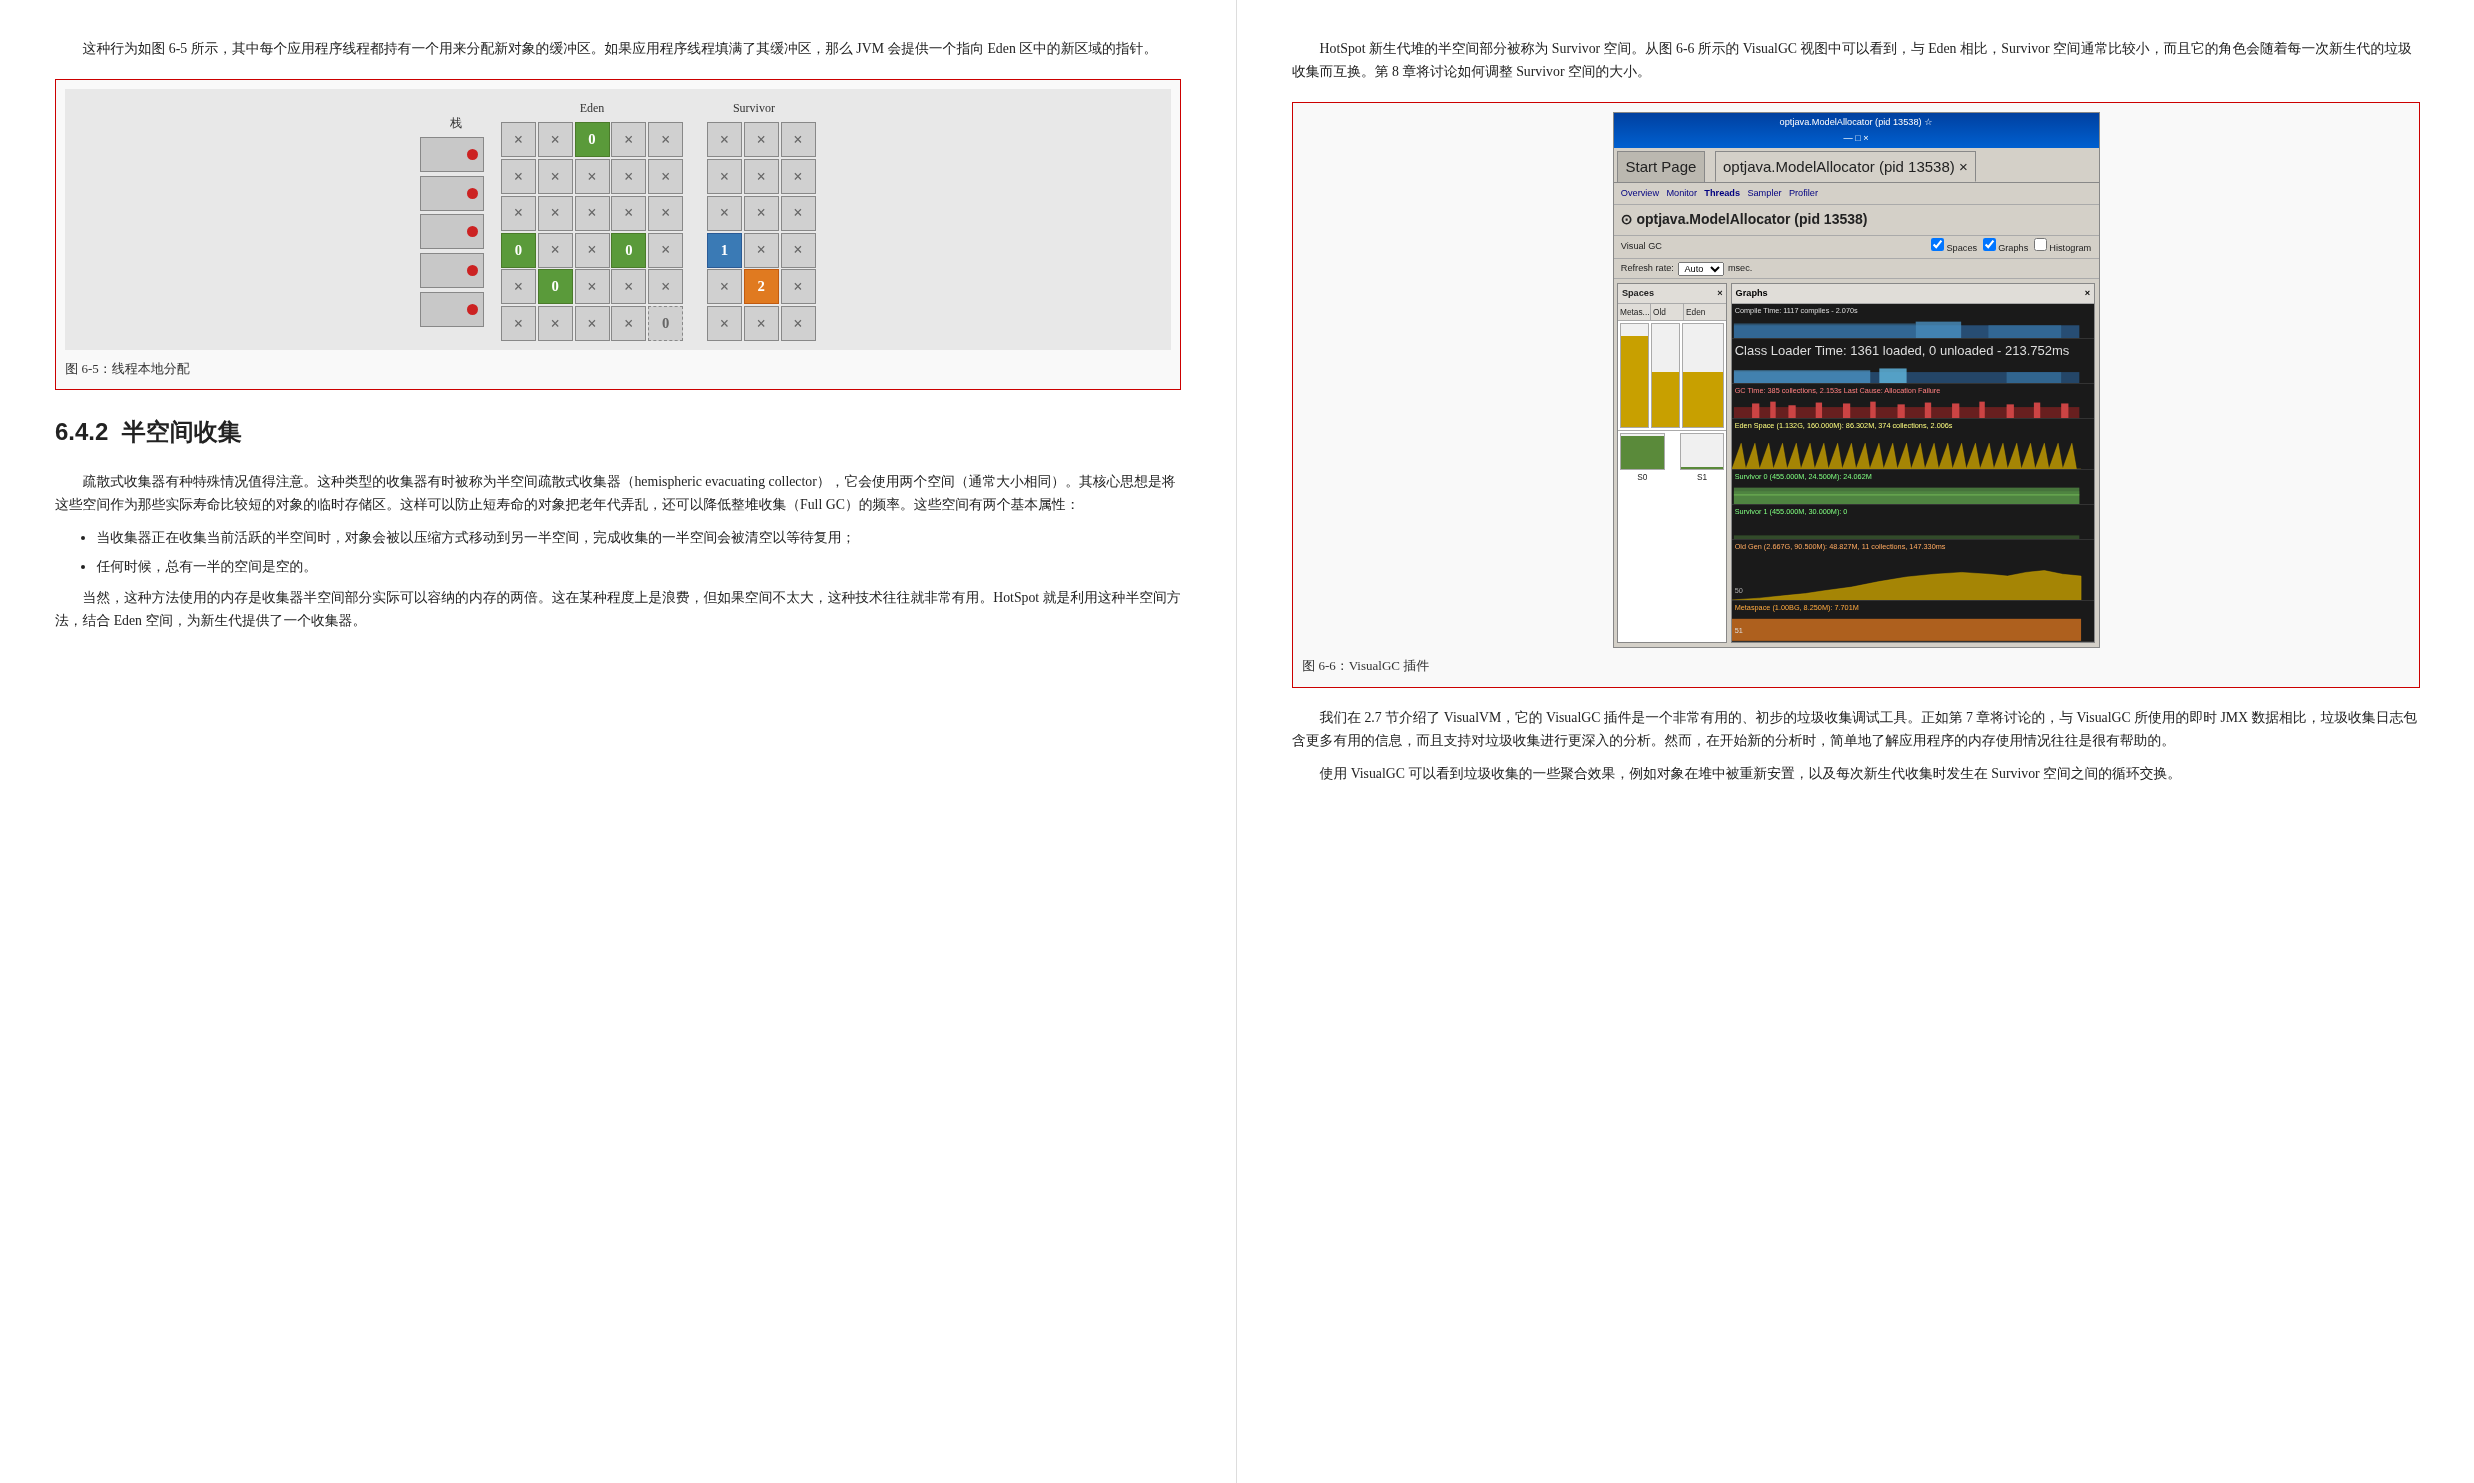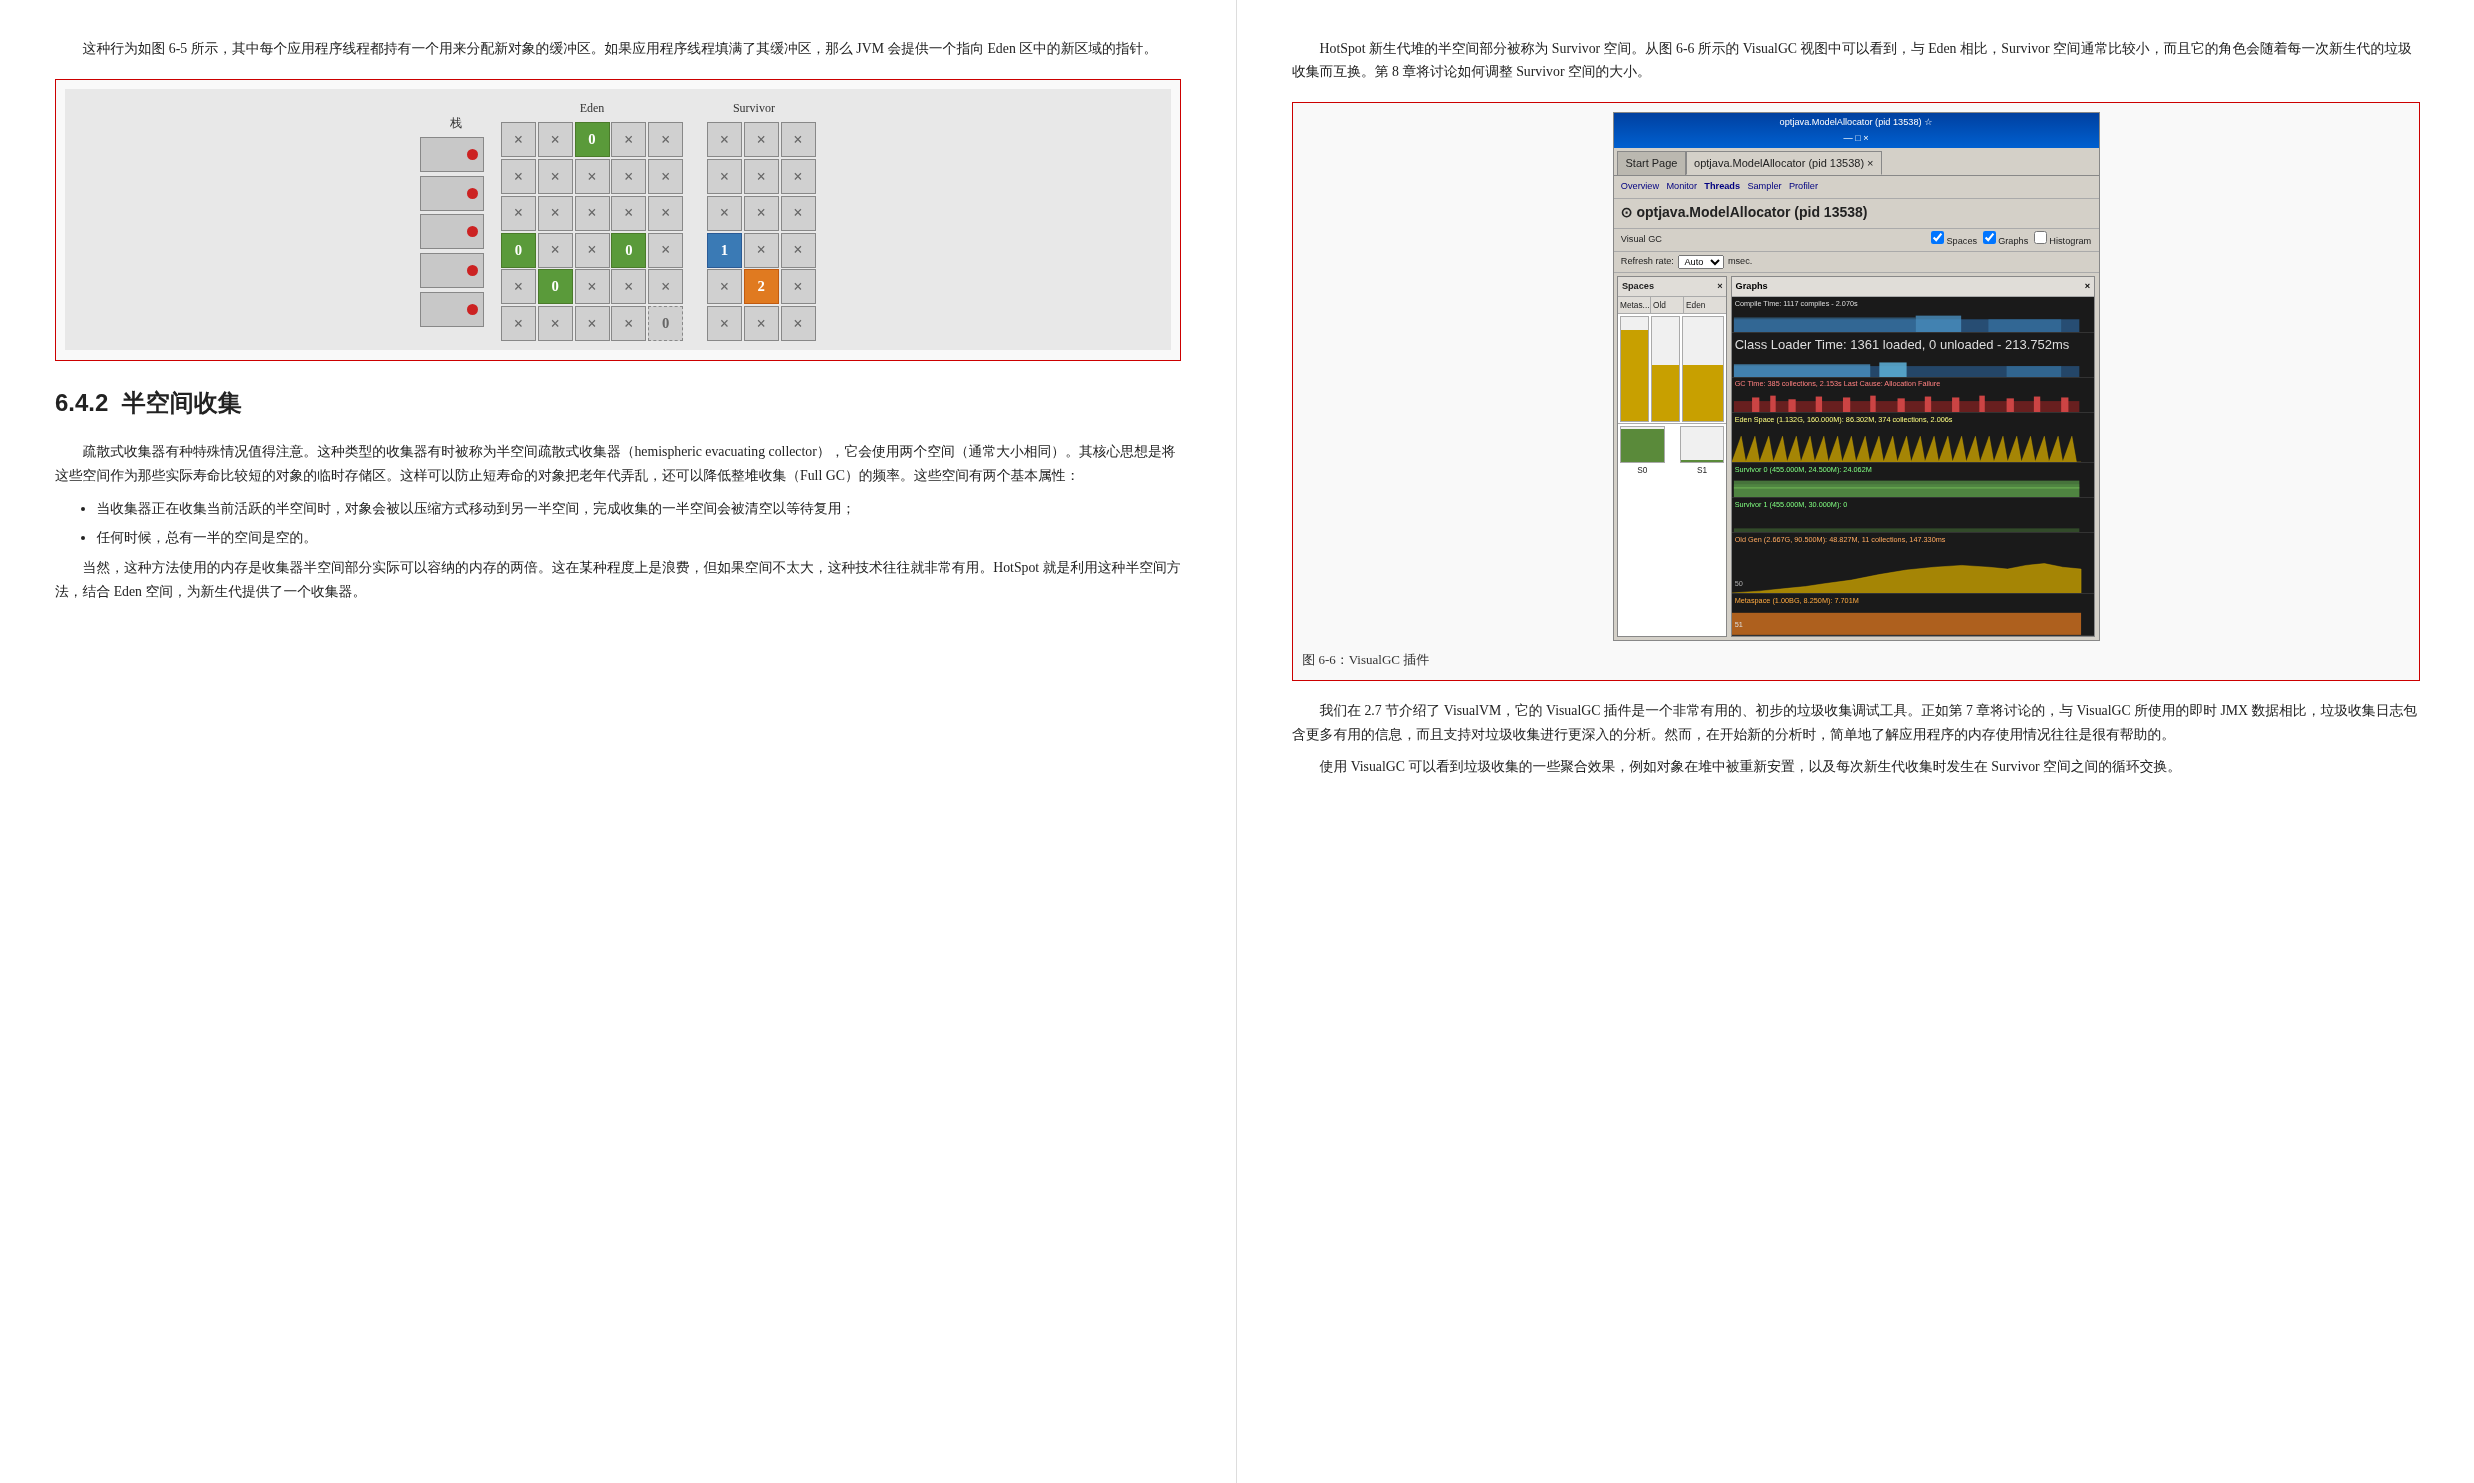--- a/index.html
+++ b/index.html
@@ -178,24 +178,24 @@
       padding: 1.8px 5.5px;
       font-size: 9.2px;
       display: flex;
       justify-content: space-between;
       align-items: center;
       flex-direction: column;
     }
     .visualgc-tabs {
       background: #d4d0c8;
       display: flex;
-      gap: 0;
+      gap: 10px;
       padding: 2.8px 3.7px 0;
       border-bottom: 0.9px solid #888;
-      font-size: 11px;
+      font-size: 15px;
     }
     .visualgc-tab {
       padding: 1.8px 7.3px;
       background: #bbb8b0;
       border: 0.9px solid #888;
       border-bottom: none;
       cursor: pointer;
     }
     .visualgc-tab.active {
       background: #d4d0c8;
@@ -377,20 +377,23 @@
 
           <div class="cell cell-x"></div>
           <div class="cell cell-2"></div>
           <div class="cell cell-x"></div>
 
           <div class="cell cell-x"></div>
           <div class="cell cell-x"></div>
           <div class="cell cell-x"></div>
         </div>
       </div>
+    </div>
+    <div class="figure-caption">
+      <span>图 6-5：线程本地分配</span>
     </div>
   </div>
 
   <h2 class="section-title">
     <span>6.4.2</span>&nbsp;&nbsp;<span>半空间收集</span>
   </h2>
 
   <p>疏散式收集器有种特殊情况值得注意。这种类型的收集器有时被称为半空间疏散式收集器（hemispheric evacuating collector），它会使用两个空间（通常大小相同）。其核心思想是将这些空间作为那些实际寿命比较短的对象的临时存储区。这样可以防止短寿命的对象把老年代弄乱，还可以降低整堆收集（Full GC）的频率。这些空间有两个基本属性：</p>
 
   <ul>

